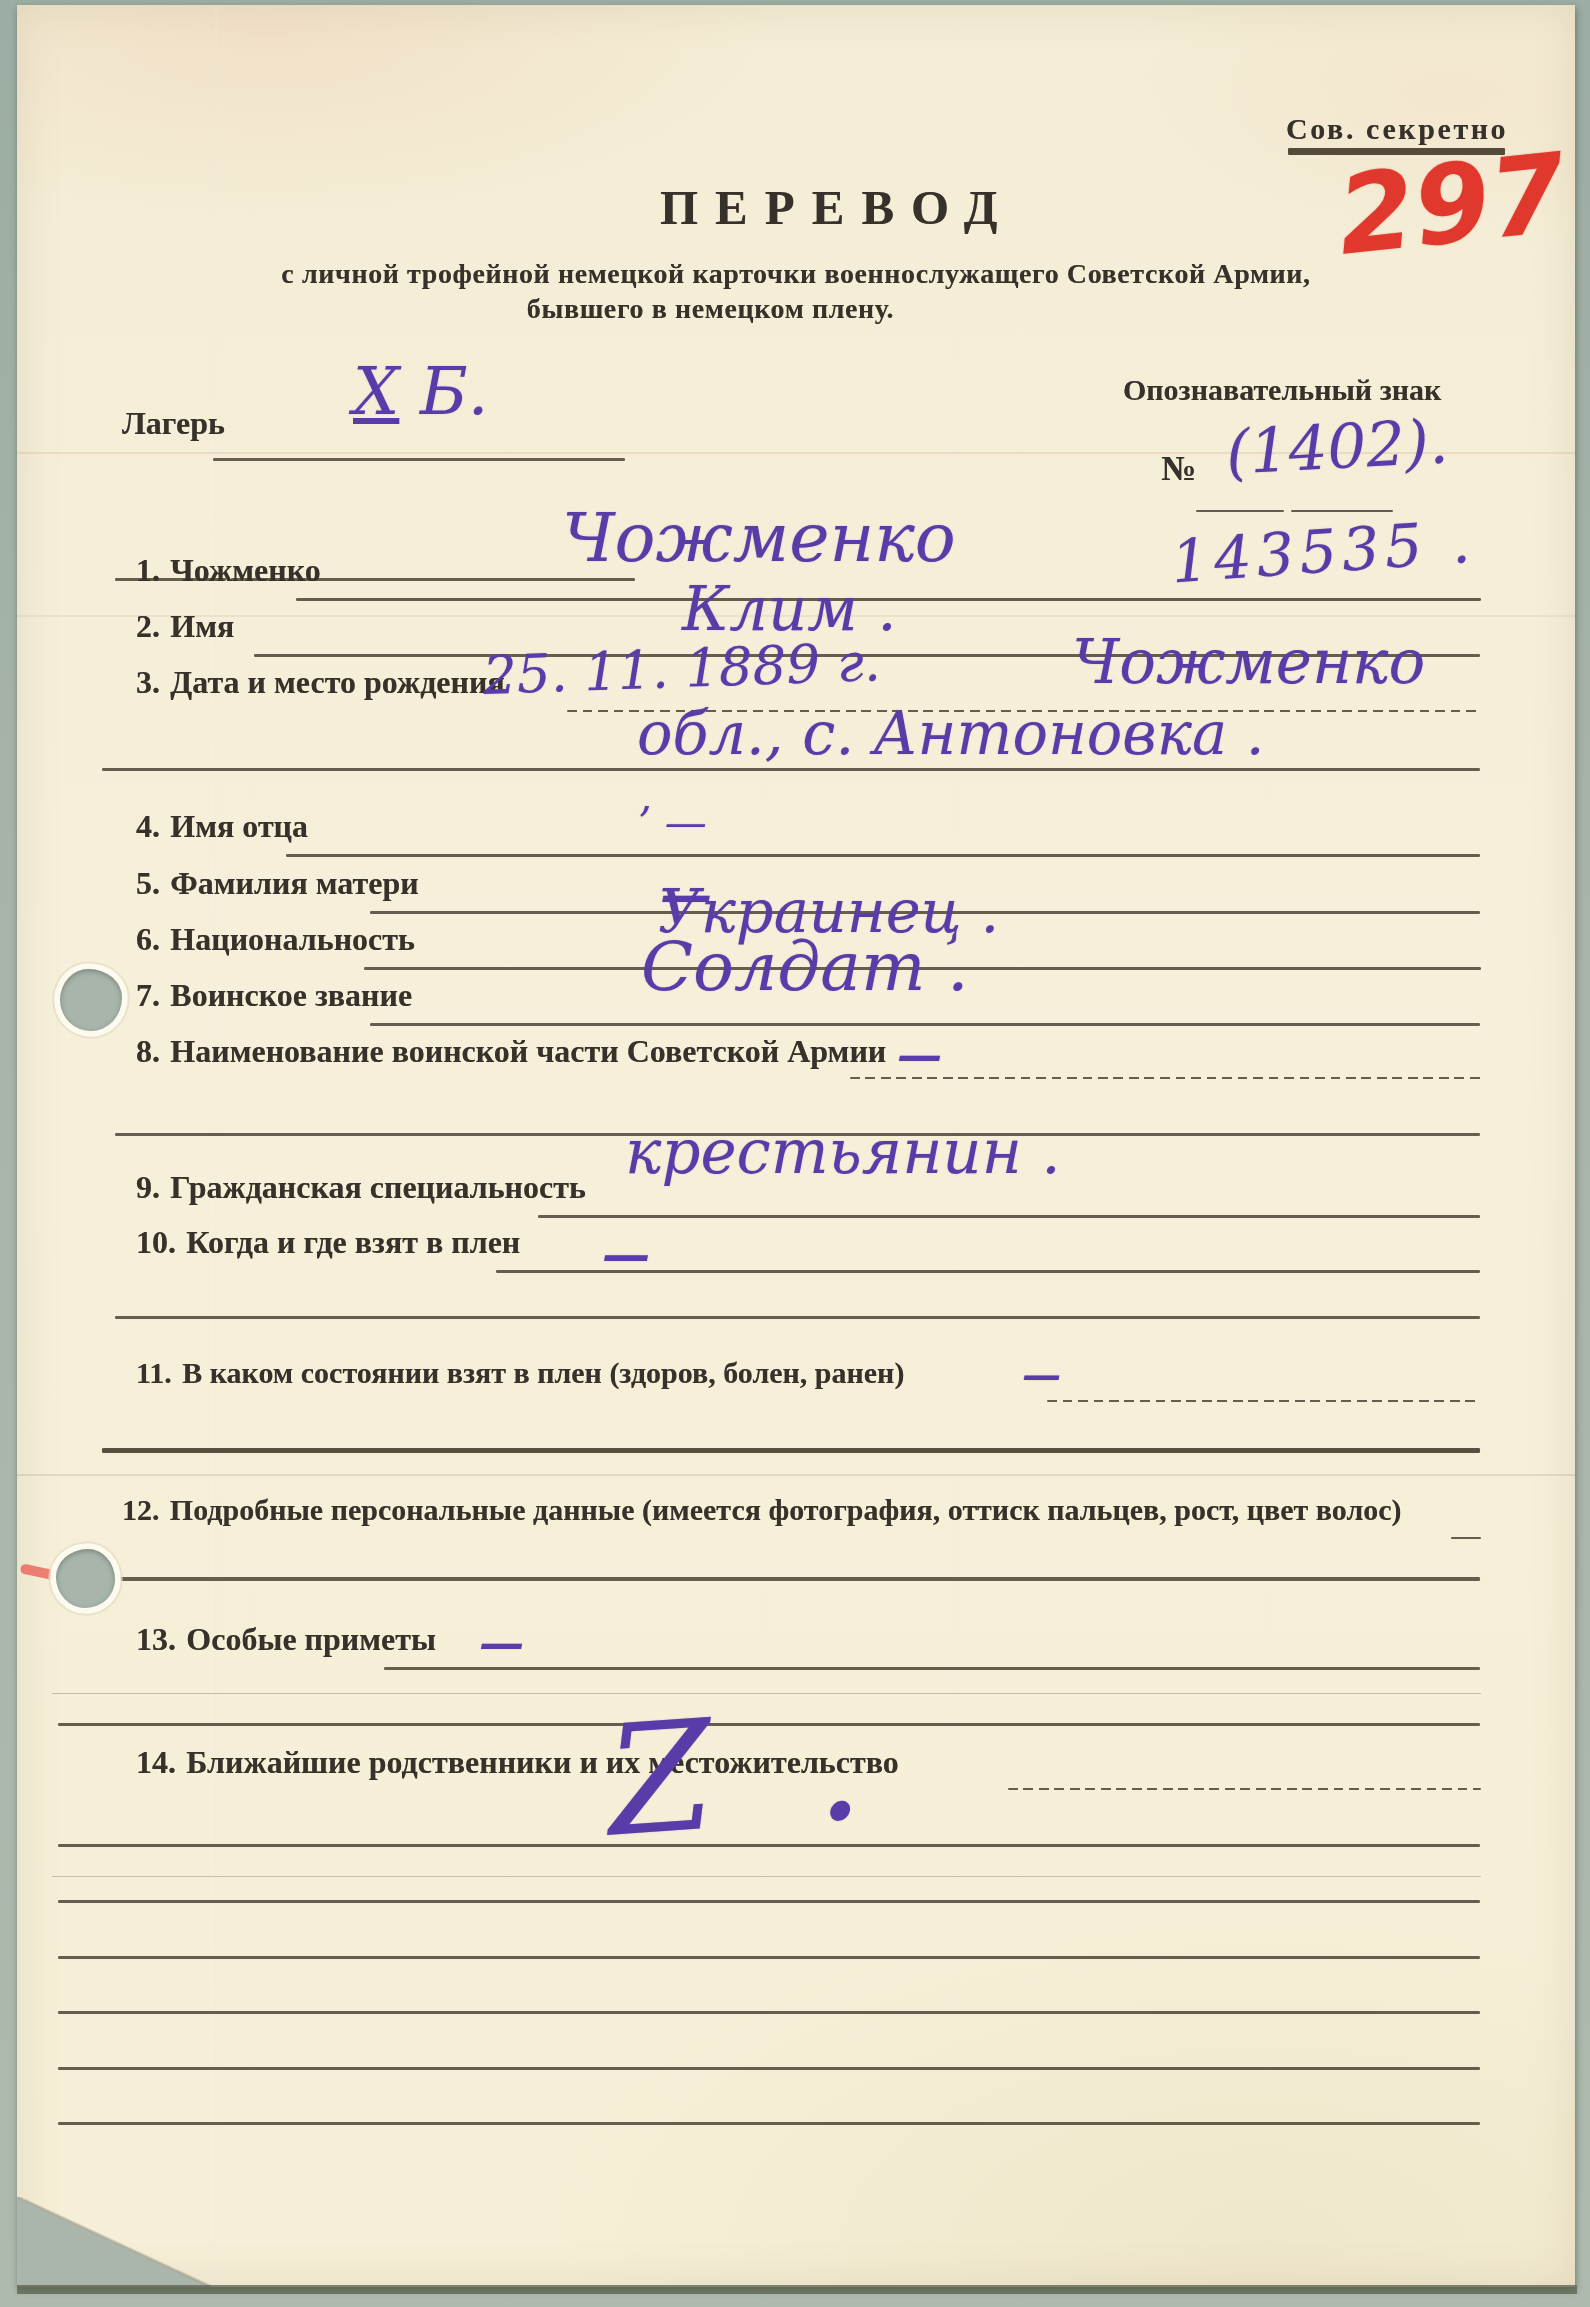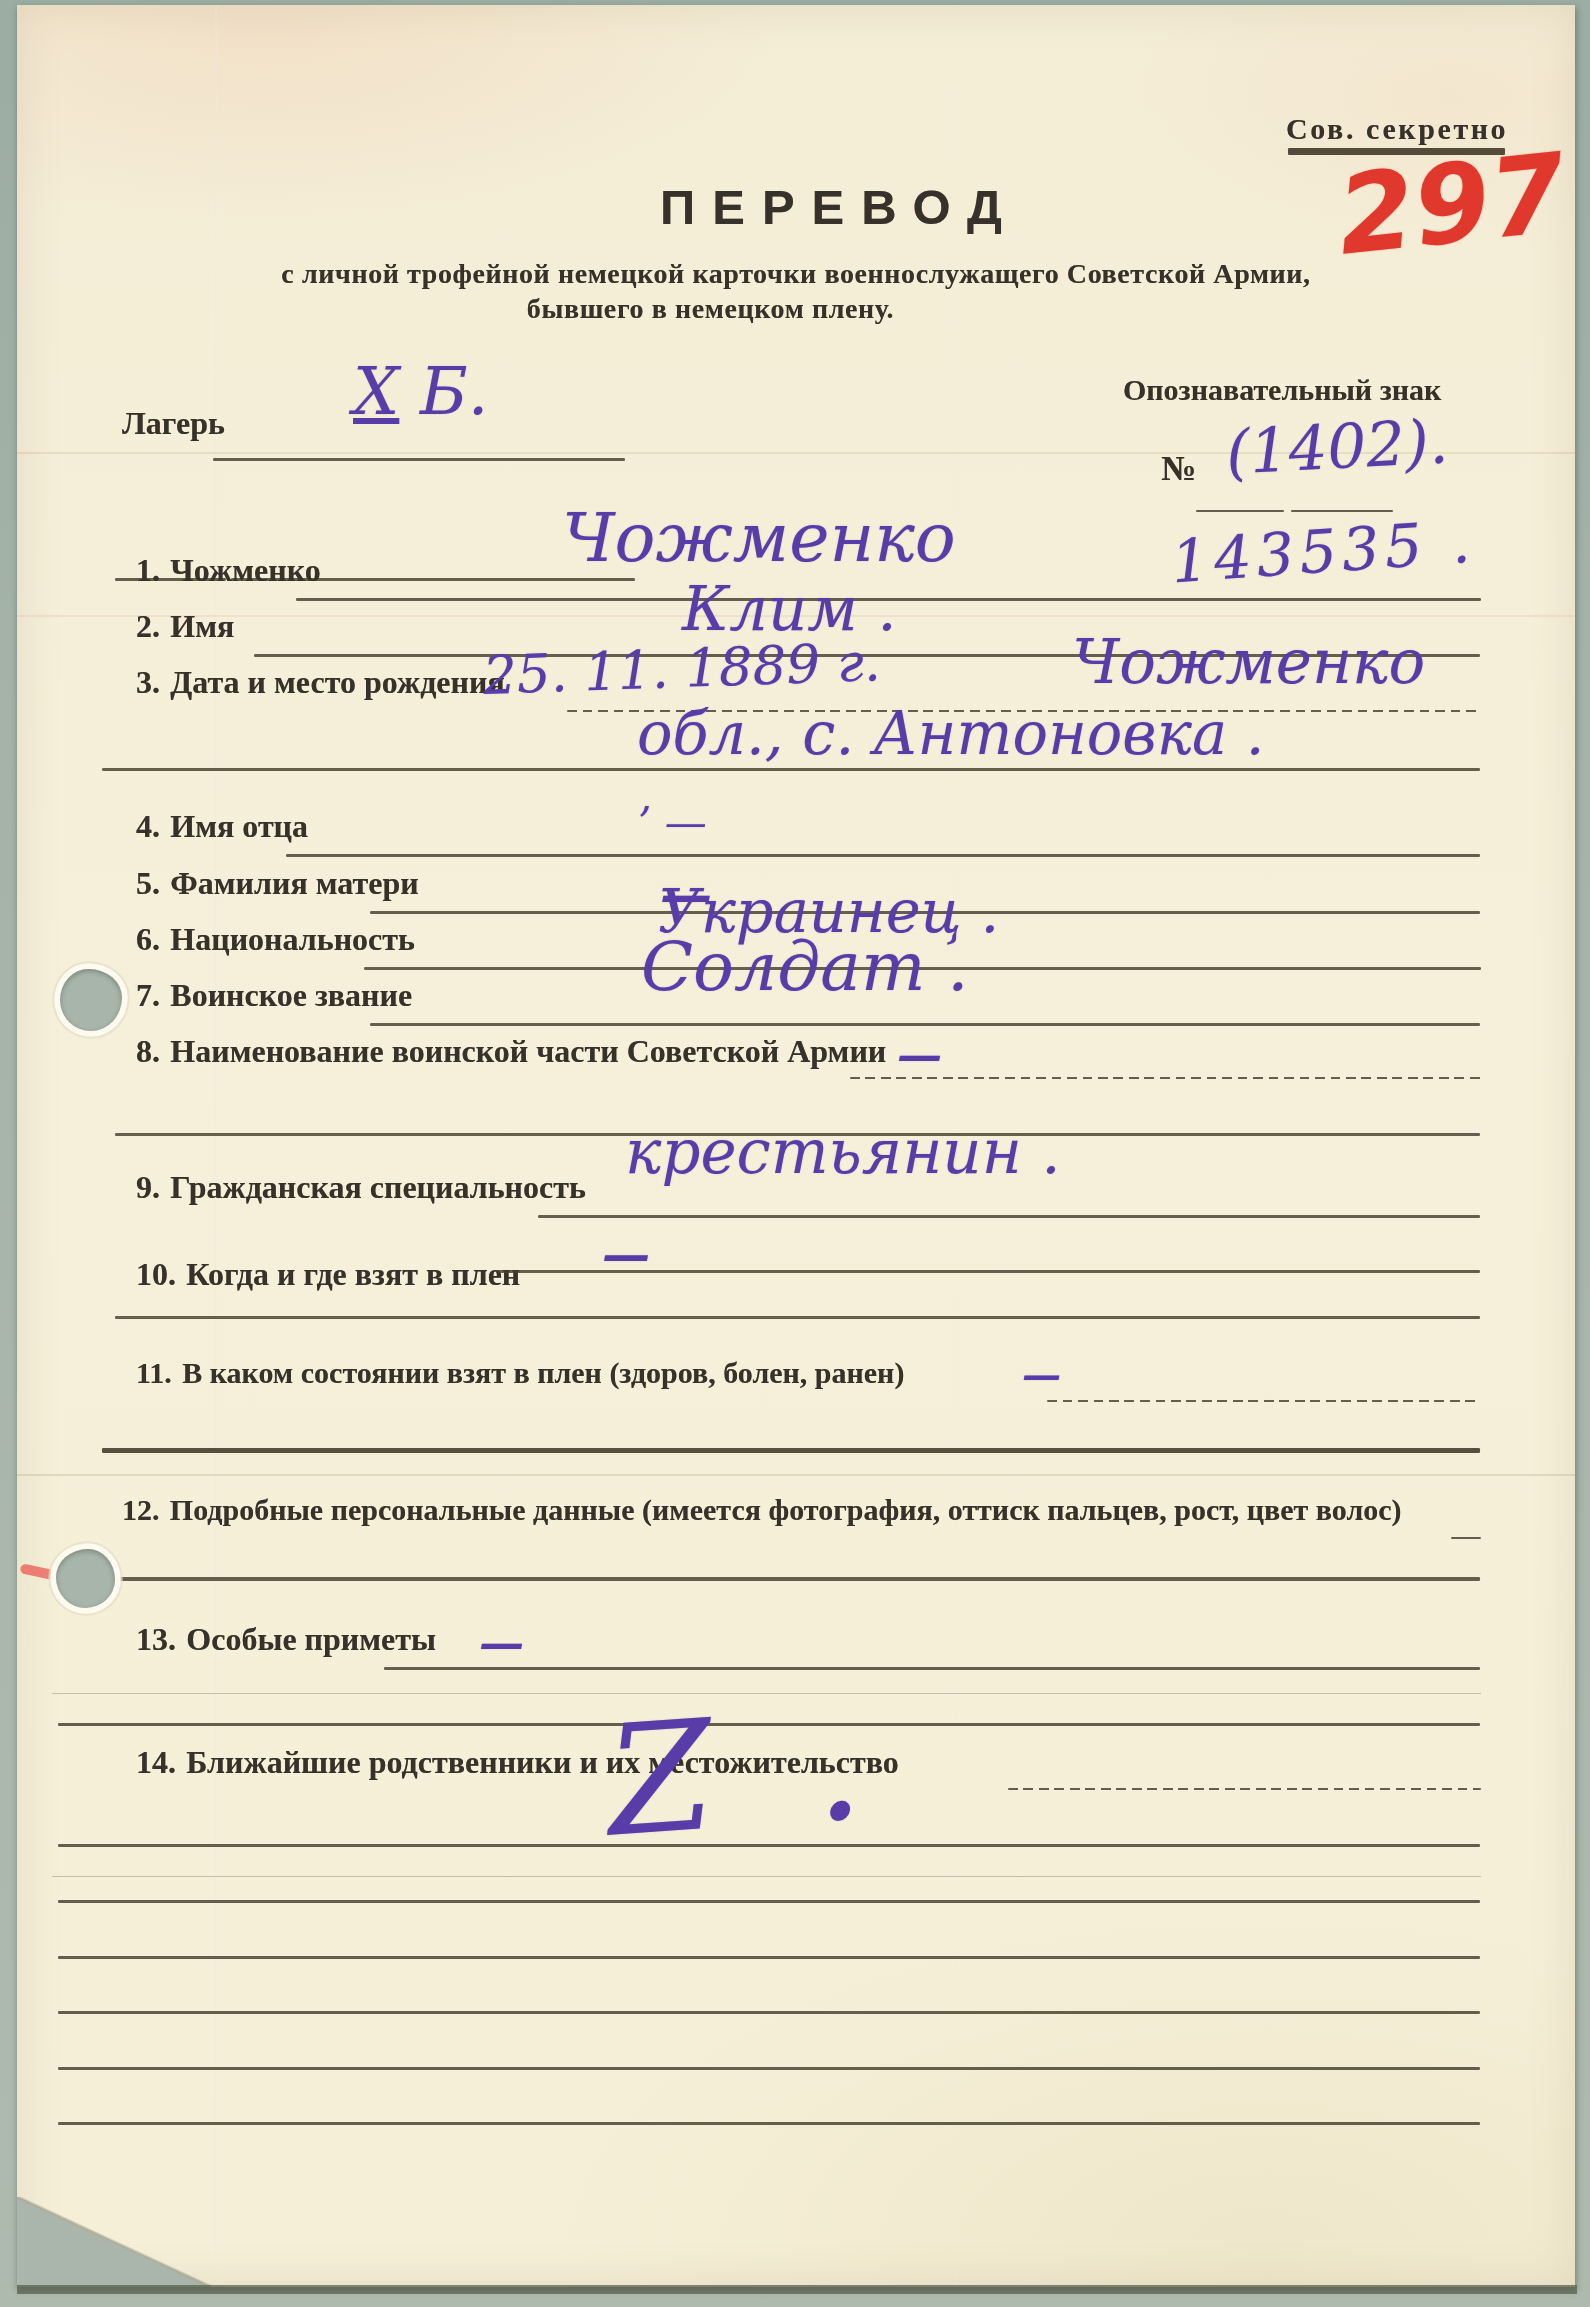--- a/index.html
+++ b/index.html
@@ -46,21 +46,21 @@
     <div class="crease-v" style="left:198px;"></div>
     <div class="crease-v" style="left:938px;opacity:.45;"></div>
     <div class="crease-h" style="top:447px;"></div>
     <div class="crease-h" style="top:610px;opacity:.7;"></div>
     <div class="crease-h" style="top:1469px;background:rgba(130,115,90,.18);"></div>
 
     <div class="print" style="left:1269px;top:107px;font-size:30px;letter-spacing:2.6px;">Сов.  секретно</div>
     <div class="rule" style="left:1271px;top:143px;width:217px;height:6.5px;opacity:.92;"></div>
     <div class="script redpencil" style="left:1321px;top:136px;font-size:109px;transform:rotate(-6deg);">297</div>
 
-    <div class="print titlewrap" style="left:643px;top:174px;width:323px;font-size:49px;letter-spacing:17px;font-family:Liberation Sans, sans-serif;">ПЕРЕВОД</div>
+    <div class="print titlewrap" style="left:643px;top:174px;width:323px;font-size:49px;letter-spacing:17px;font-family:Liberation Serif, serif;">ПЕРЕВОД</div>
 
     <div class="print titlewrap" style="left:0px;top:253px;width:1558px;font-size:28px;letter-spacing:0.6px;">с личной трофейной немецкой карточки военнослужащего Советской Армии,</div>
     <div class="print titlewrap" style="left:0px;top:288px;width:1387px;font-size:28px;letter-spacing:0.6px;">бывшего в немецком  плену.</div>
 
     <div class="print" style="left:105px;top:400px;font-size:32px;">Лагерь</div>
     <div class="script camp-script" style="left:336px;top:349px;font-size:65px;">X Б.</div>
     <div class="rule" style="left:196px;top:453px;width:412px;"></div>
     <div class="rule" style="left:98px;top:573px;width:111px;"></div>
     <div class="rule" style="left:214px;top:573px;width:404px;"></div>
 
@@ -114,21 +114,21 @@
       <span class="f-num">8.</span><span>Наименование воинской части Советской Армии</span></div>
     <div class="script" style="left:880px;top:1023px;font-size:45px;font-weight:700;">—</div>
     <div class="rule dotted thin" style="left:833px;top:1072px;width:631px;"></div>
     <div class="rule" style="left:98px;top:1128px;width:1365px;height:3.2px;"></div>
 
     <div class="print" style="left:119px;top:1164px;font-size:32px;">
       <span class="f-num">9.</span><span>Гражданская специальность</span></div>
     <div class="rule" style="left:521px;top:1210px;width:942px;"></div>
     <div class="script" style="left:608px;top:1111px;font-size:61px;">крестьянин .</div>
 
-    <div class="print" style="left:119px;top:1219px;font-size:32px;margin-top:32px;">
+    <div class="print" style="left:119px;top:1219px;font-size:32px;">
       <span class="f-num">10.</span><span>Когда и где взят в плен</span></div>
     <div class="rule" style="left:479px;top:1265px;width:984px;"></div>
     <div class="script" style="left:585px;top:1221px;font-size:48px;font-weight:700;">—</div>
     <div class="rule" style="left:98px;top:1311px;width:1365px;"></div>
 
     <div class="print" style="left:119px;top:1351px;font-size:30px;">
       <span class="f-num">11.</span><span>В каком состоянии взят в плен (здоров, болен, ранен)</span></div>
     <div class="script" style="left:1005px;top:1346px;font-size:39px;font-weight:700;">—</div>
     <div class="rule dotted thin" style="left:1030px;top:1395px;width:434px;"></div>
     <div class="rule thick" style="left:85px;top:1443px;width:1378px;"></div>

